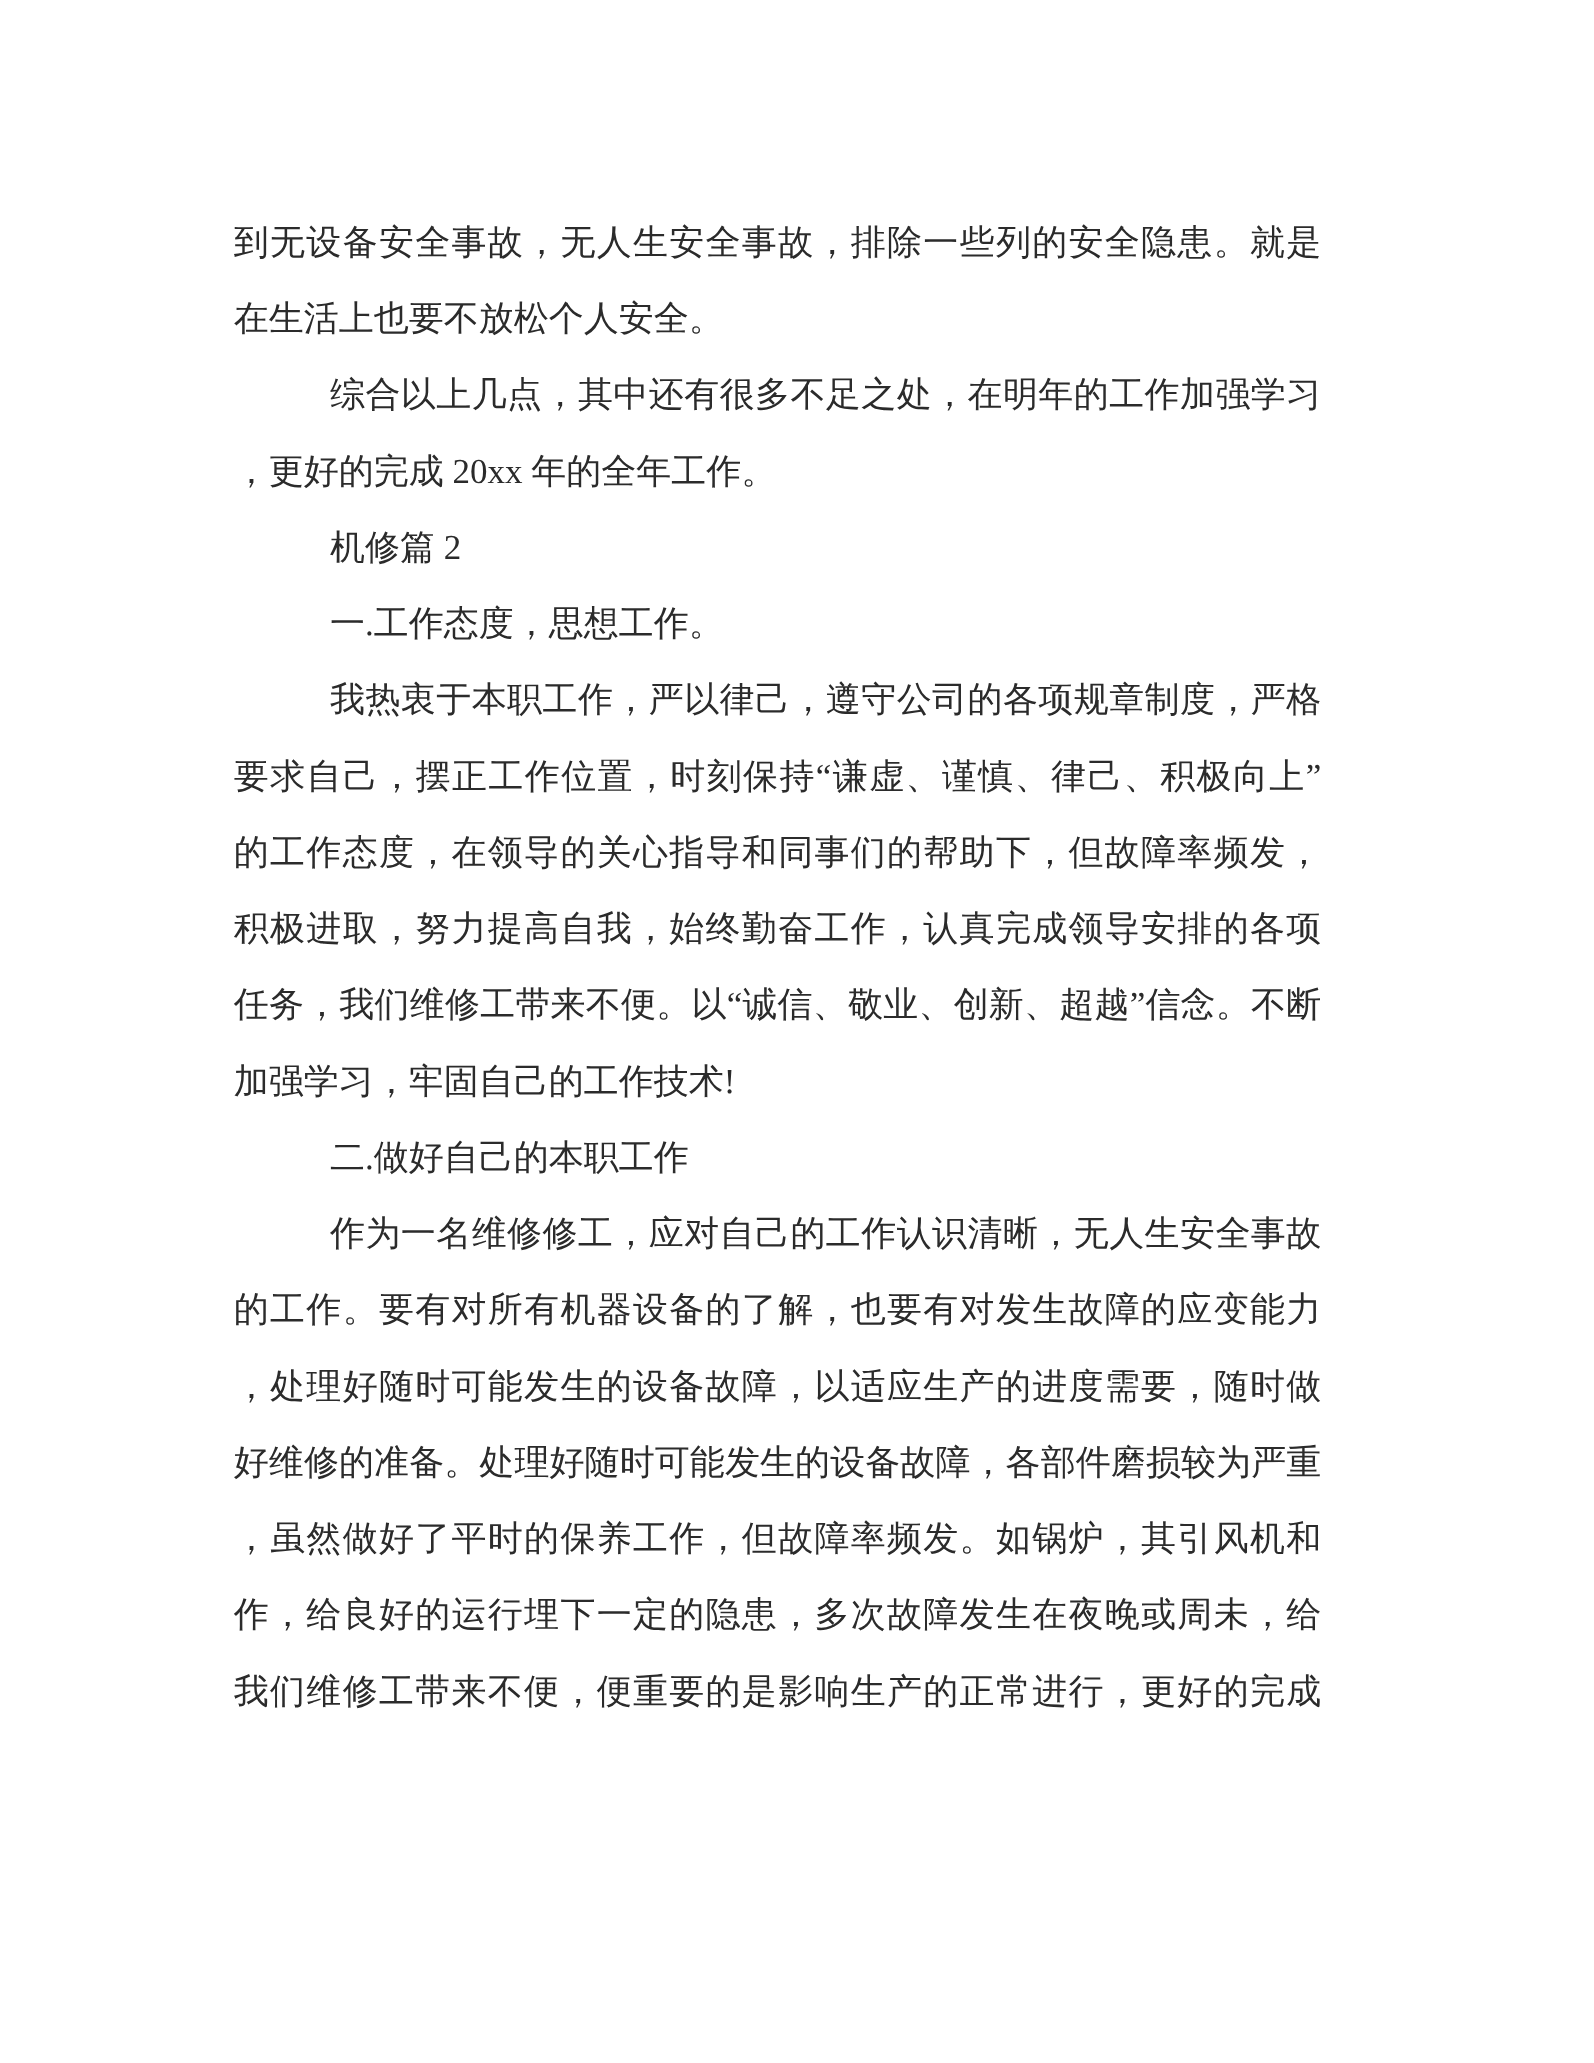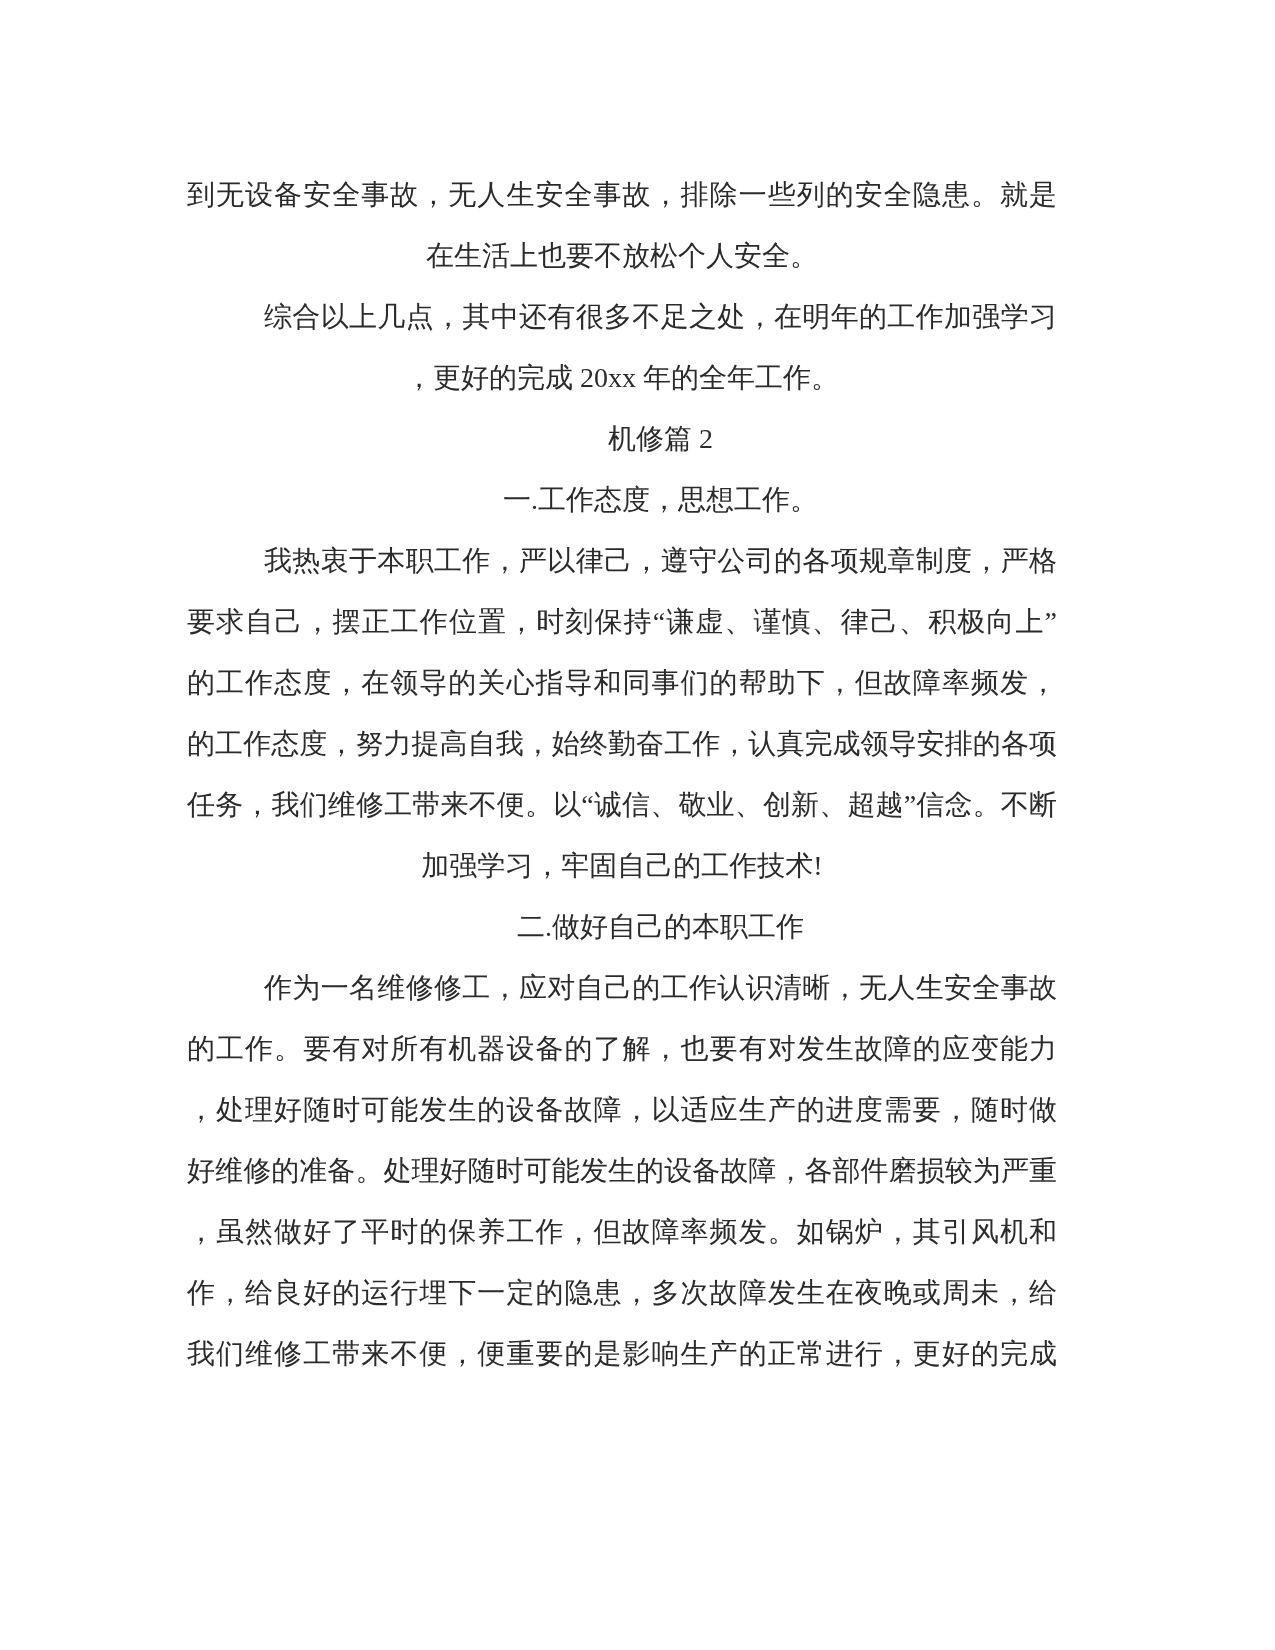--- a/index.html
+++ b/index.html
@@ -25,21 +25,21 @@
     width: 870px;
   }
   .line {
     height: 61px;
     line-height: 61px;
     font-size: 28px;
     font-weight: 400;
     letter-spacing: 0;
     white-space: nowrap;
     overflow: hidden;
-    text-align: center;
+    text-align: left;
   }
   
   .line.fill {
     text-align: justify;
     text-align-last: justify;
     text-justify: inter-character;
   }
   
   .line.indent {
     padding-left: 77px;
@@ -52,21 +52,21 @@
   <div class="textblock">
     <div class="line fill">到无设备安全事故，无人生安全事故，排除一些列的安全隐患。就是</div>
     <div class="line">在生活上也要不放松个人安全。</div>
     <div class="line indent fill">综合以上几点，其中还有很多不足之处，在明年的工作加强学习</div>
     <div class="line">，更好的完成 20xx 年的全年工作。</div>
     <div class="line indent">机修篇 2</div>
     <div class="line indent">一.工作态度，思想工作。</div>
     <div class="line indent fill">我热衷于本职工作，严以律己，遵守公司的各项规章制度，严格</div>
     <div class="line fill">要求自己，摆正工作位置，时刻保持“谦虚、谨慎、律己、积极向上”</div>
     <div class="line fill">的工作态度，在领导的关心指导和同事们的帮助下，但故障率频发，</div>
-    <div class="line fill">的工作态度，努力提高自我，始终勤奋工作，认真完成领导安排的各项</div>
+    <div class="line fill">积极进取，努力提高自我，始终勤奋工作，认真完成领导安排的各项</div>
     <div class="line fill">任务，我们维修工带来不便。以“诚信、敬业、创新、超越”信念。不断</div>
     <div class="line">加强学习，牢固自己的工作技术!</div>
     <div class="line indent">二.做好自己的本职工作</div>
     <div class="line indent fill">作为一名维修修工，应对自己的工作认识清晰，无人生安全事故</div>
     <div class="line fill">的工作。要有对所有机器设备的了解，也要有对发生故障的应变能力</div>
     <div class="line fill">，处理好随时可能发生的设备故障，以适应生产的进度需要，随时做</div>
     <div class="line fill">好维修的准备。处理好随时可能发生的设备故障，各部件磨损较为严重</div>
     <div class="line fill">，虽然做好了平时的保养工作，但故障率频发。如锅炉，其引风机和</div>
     <div class="line fill">作，给良好的运行埋下一定的隐患，多次故障发生在夜晚或周未，给</div>
     <div class="line fill">我们维修工带来不便，便重要的是影响生产的正常进行，更好的完成</div>

